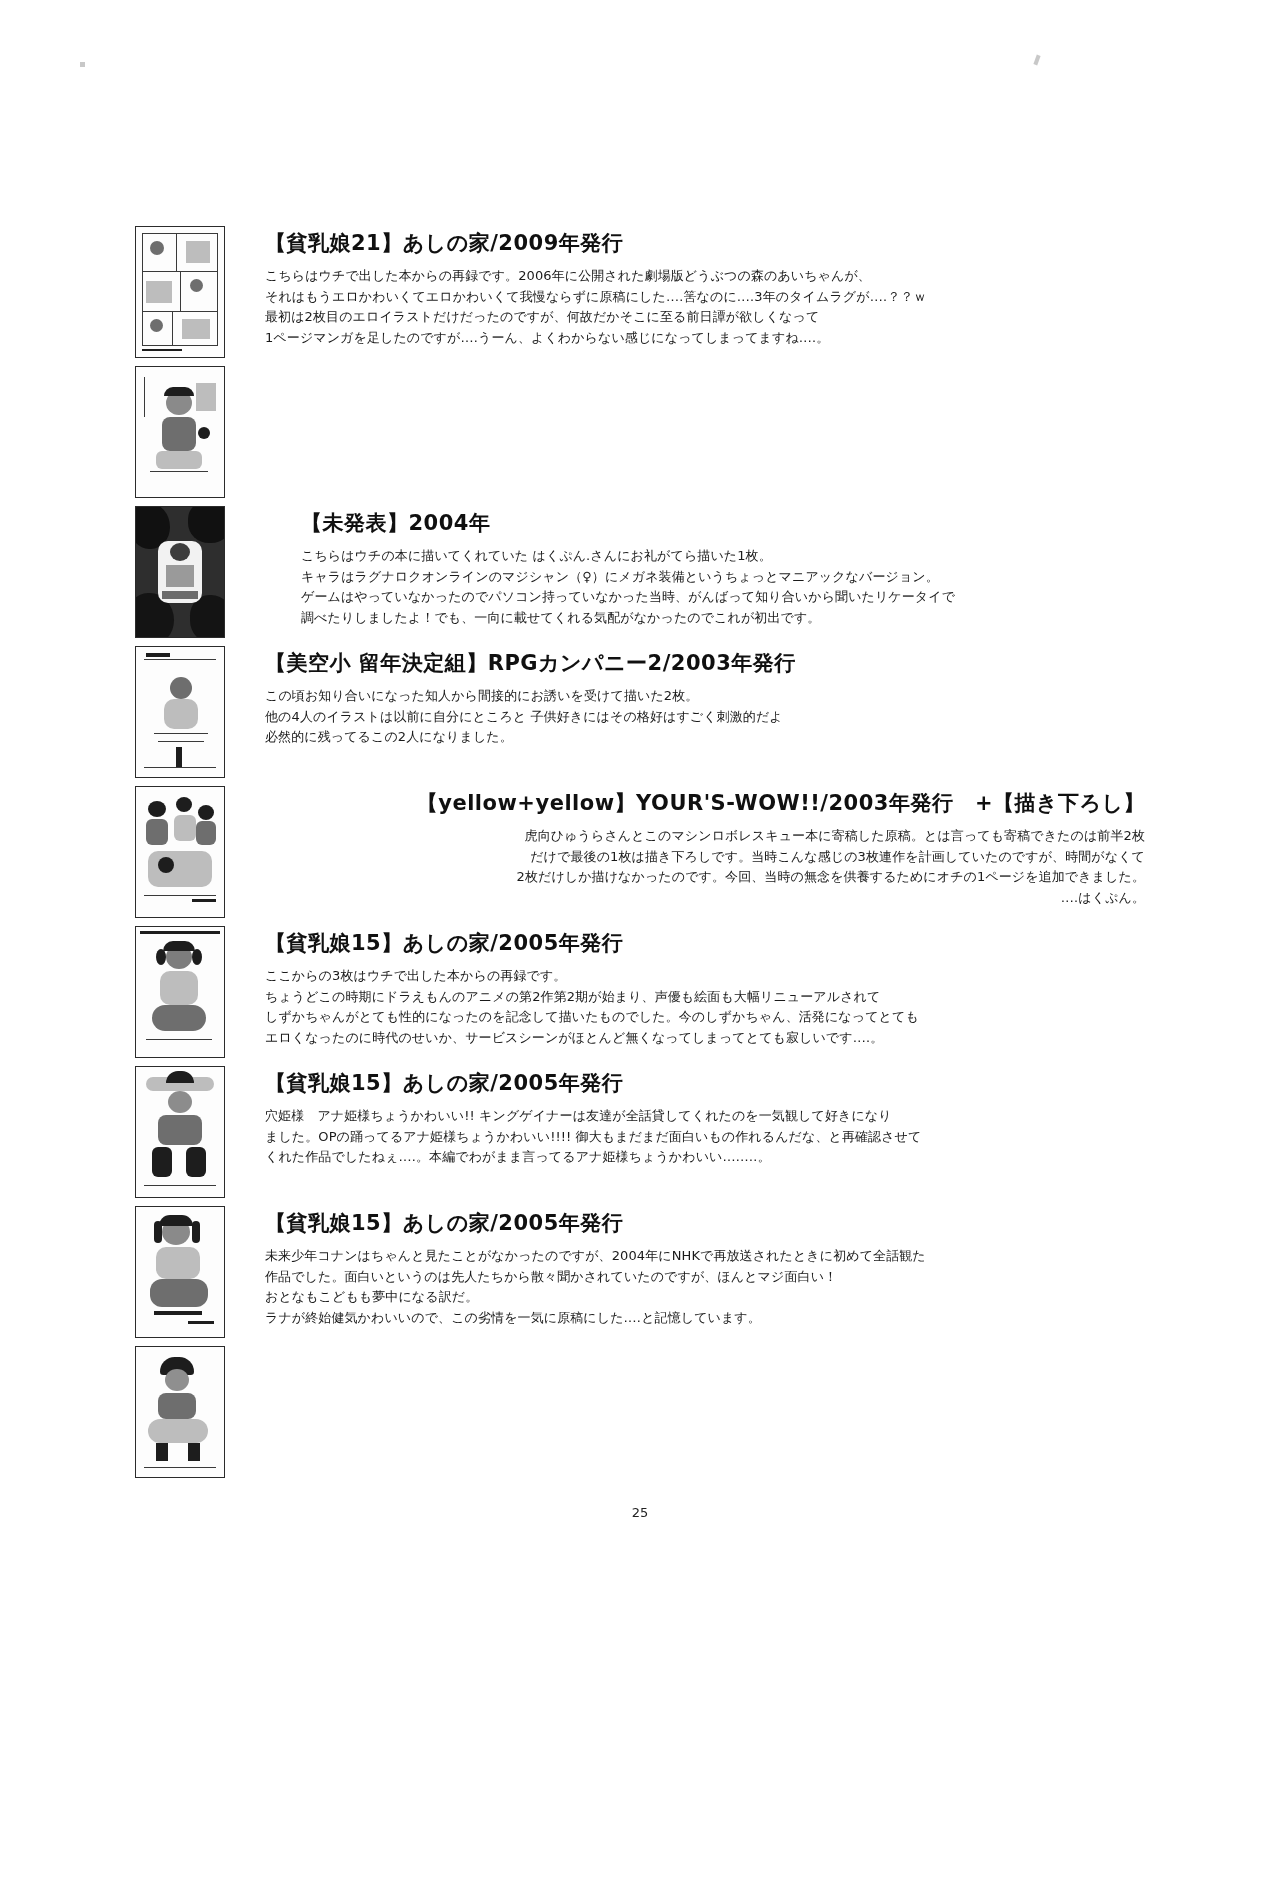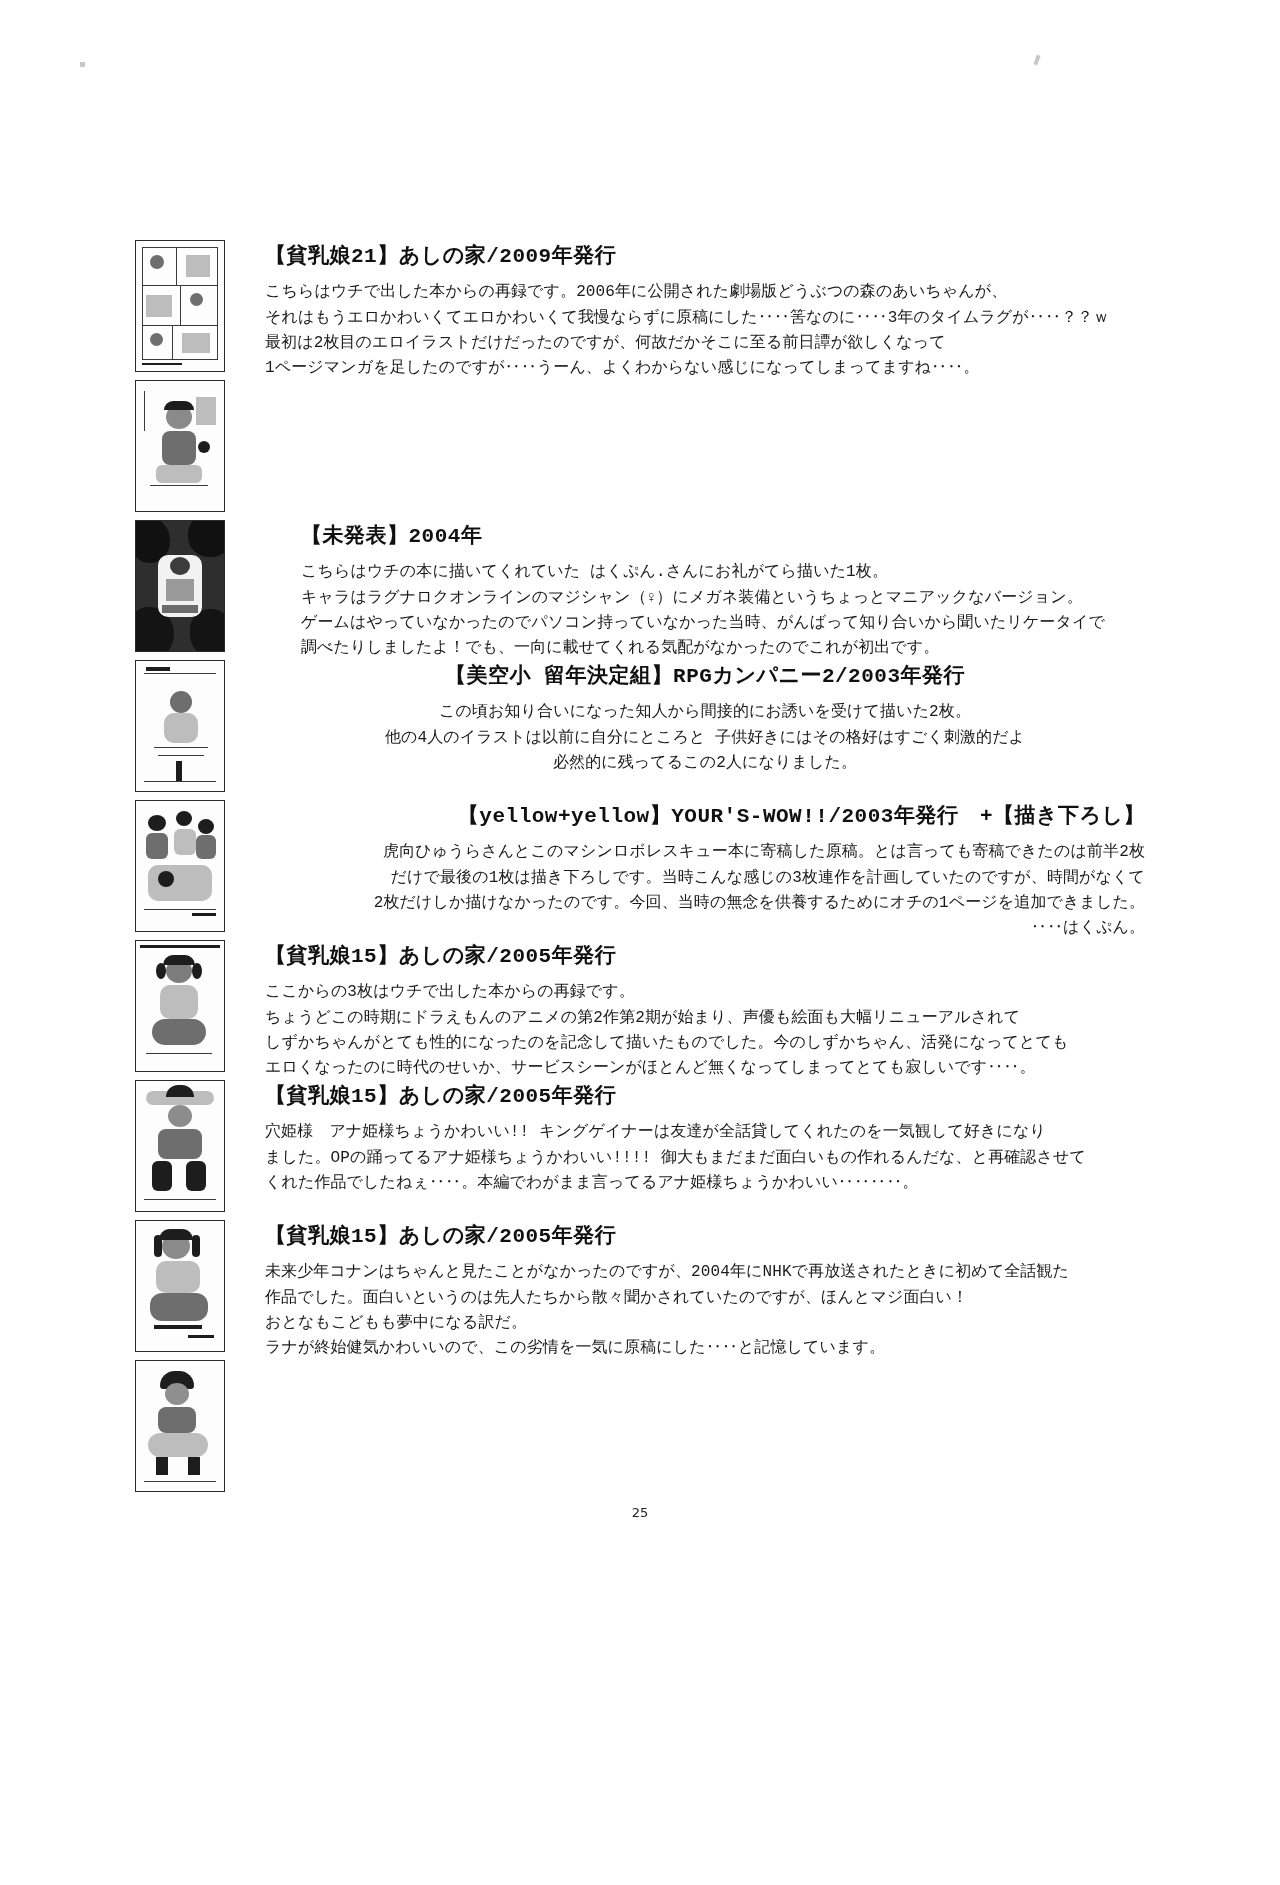--- a/index.html
+++ b/index.html
@@ -17,23 +17,22 @@
   }
   .page {
     position: absolute;
     left: 0; top: 0;
     width: 1280px;
     height: 1885px;
   }
   .entries {
     position: absolute;
     left: 135px;
-    top: 240px;
+    top: 226px;
     width: 1010px;
-    font-family: Liberation Mono, monospace;
   }
   .entry {
     display: flex;
     align-items: flex-start;
     margin-bottom: 4px;
   }
   .thumb {
     width: 88px;
     flex: 0 0 88px;
     border: 1px solid #2b2b2b;
@@ -52,21 +51,21 @@
   }
   .entry-title {
     font-size: 21px;
     font-weight: bold;
     letter-spacing: 0.5px;
     color: #101010;
     margin: 0 0 10px 0;
     line-height: 1.25;
   }
   .entry-body {
-    font-size: 16px;
+    font-size: 13px;
     line-height: 1.58;
     color: #1a1a1a;
     margin: 0;
     white-space: pre-line;
     letter-spacing: 0.1px;
   }
   .page-number {
     position: absolute;
     left: 0;
     right: 0;
@@ -168,21 +167,21 @@
       </div>
       <div class="entry-text">
         <div class="entry-title">【未発表】2004年</div>
         <div class="entry-body">こちらはウチの本に描いてくれていた はくぷん.さんにお礼がてら描いた1枚。
 キャラはラグナロクオンラインのマジシャン（♀）にメガネ装備というちょっとマニアックなバージョン。
 ゲームはやっていなかったのでパソコン持っていなかった当時、がんばって知り合いから聞いたリケータイで
 調べたりしましたよ！でも、一向に載せてくれる気配がなかったのでこれが初出です。</div>
       </div>
     </div>
 
-    <div class="entry" style="height:136px;text-align:center;">
+    <div class="entry" style="height:136px;">
       <div class="thumb" style="height:130px;">
         <div class="thumb-inner">
           <div class="sk sk-line" style="left:8px;top:12px;width:72px;height:1px;"></div>
           <div class="sk sk-dark" style="left:10px;top:6px;width:24px;height:4px;"></div>
           <div class="sk sk-round sk-mid" style="left:34px;top:30px;width:22px;height:22px;"></div>
           <div class="sk sk-soft" style="left:28px;top:52px;width:34px;height:30px;border-radius:10px;"></div>
           <div class="sk sk-line" style="left:18px;top:86px;width:54px;height:1px;"></div>
           <div class="sk sk-line" style="left:22px;top:94px;width:46px;height:1px;"></div>
           <div class="sk sk-dark" style="left:40px;top:100px;width:6px;height:20px;"></div>
           <div class="sk sk-line" style="left:8px;top:120px;width:72px;height:1px;"></div>

